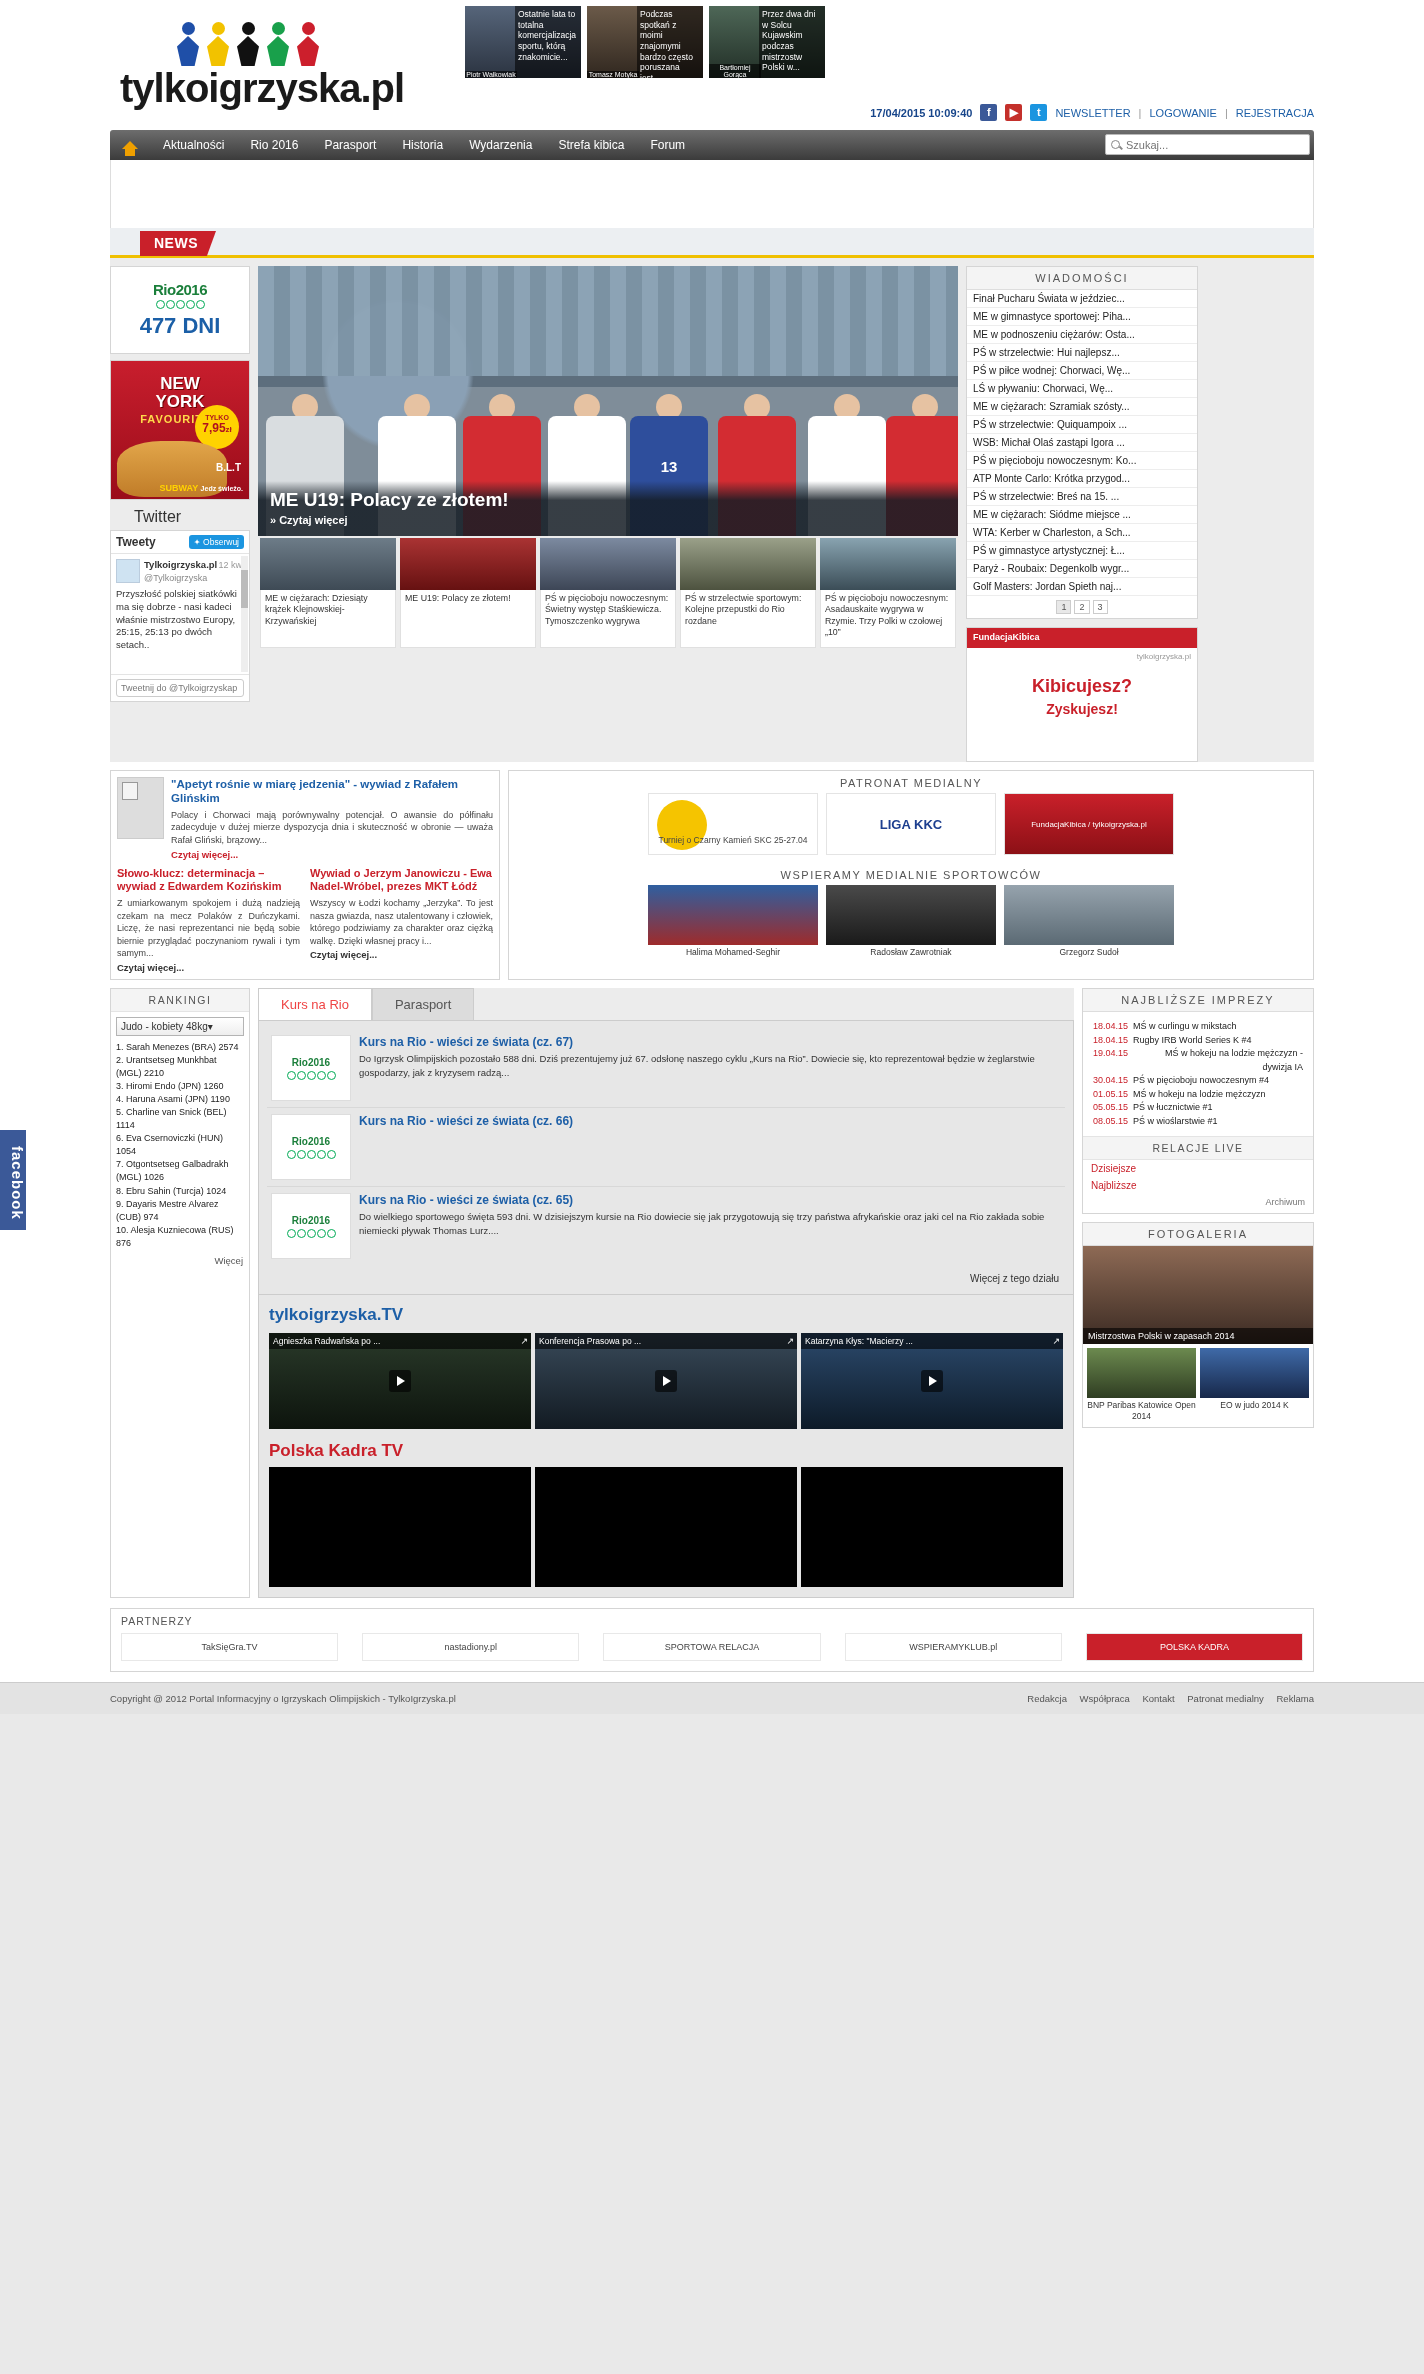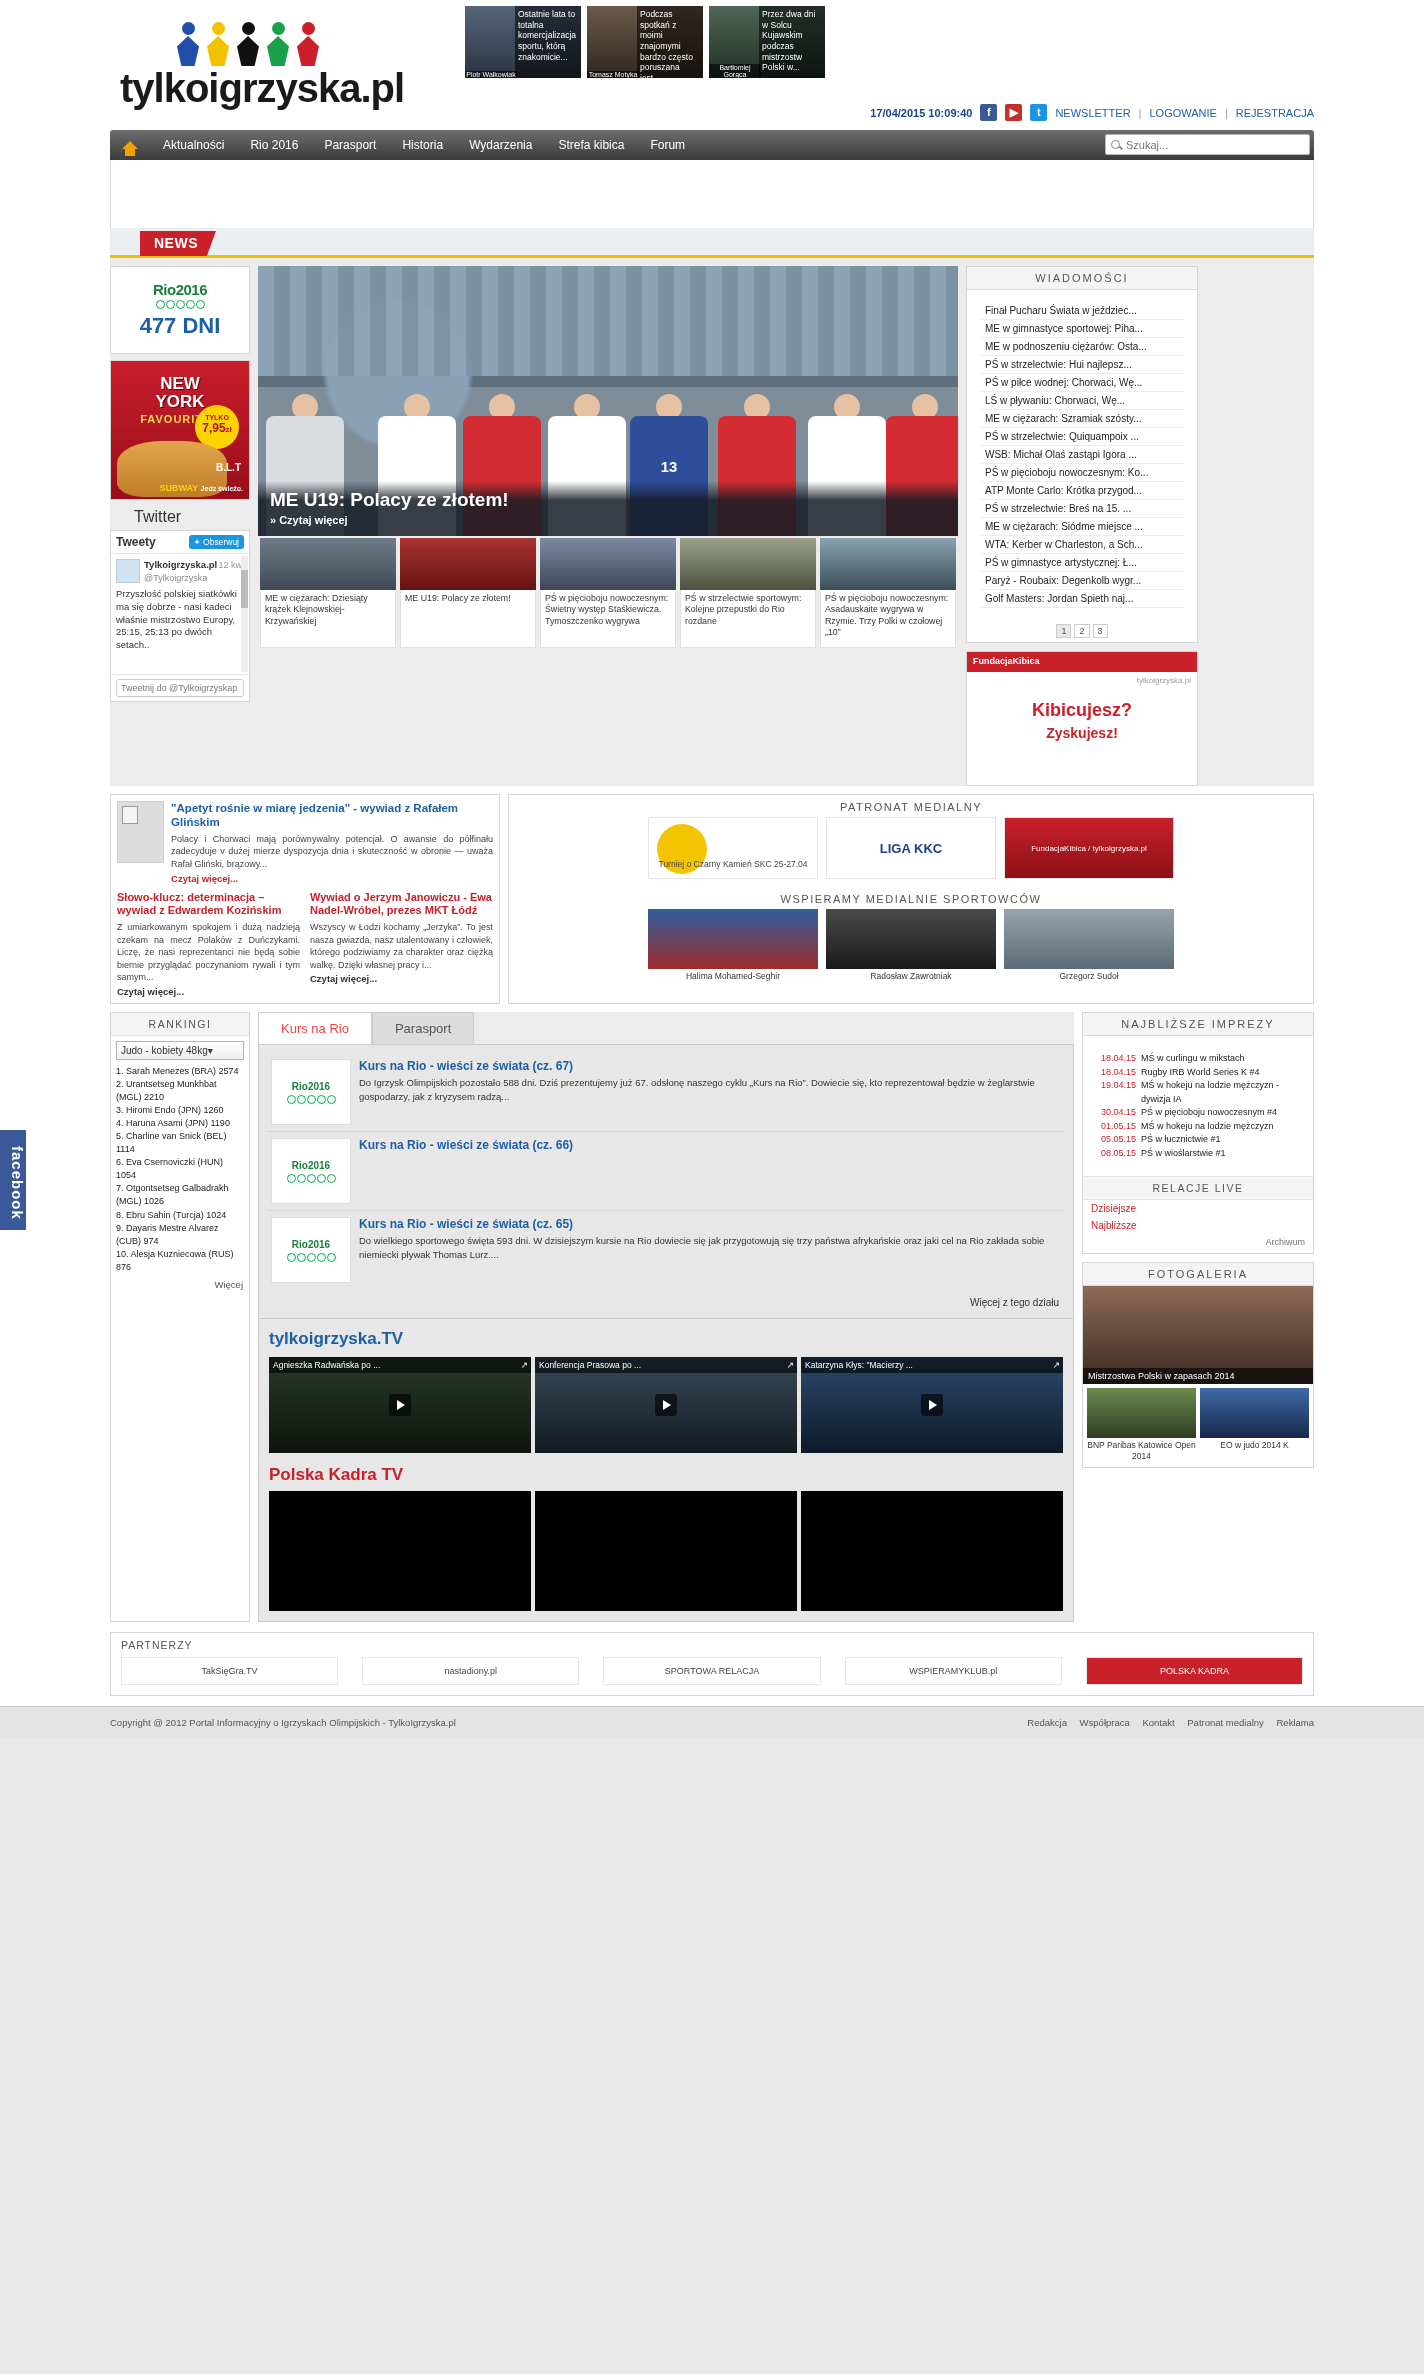--- a/index.html
+++ b/index.html
@@ -97,21 +97,21 @@
   .hero-cap { position: absolute; left: 0; right: 0; bottom: 0; padding: 8px 12px 10px; background: linear-gradient(rgba(30,40,50,0),rgba(20,28,36,.85) 35%); color: #fff; }
   .hero-title { font-size: 19px; font-weight: bold; color: #fff; }
   .hero-lead { font-size: 10.5px; line-height: 1.4; margin-top: 4px; }
   .hero-more { font-size: 11px; font-weight: bold; margin-top: 3px; }
   .thumbs { display: flex; background: #ececec; padding: 2px 0 0; }
   .thumb { width: 25%; padding: 0 2px; }
   .thumb .img { height: 52px; background: #8a8f94; }
   .thumb .t { font-size: 8.8px; line-height: 1.3; padding: 3px 4px; background: #fff; height: 58px; border: 1px solid #e0e0e0; border-top: 0; }
   
   .rpanel-h { background: #f4f4f4; border-bottom: 1px solid #ddd; text-align: center; font-size: 11px; letter-spacing: 2px; color: #555; padding: 5px 0; }
-  .newslist { list-style: none; margin: 12px; padding: 0; }
+  .newslist { list-style: none; margin: 0; padding: 0; }
   .newslist li { border-bottom: 1px solid #ededed; padding: 3px 6px; font-size: 10px; color: #222; }
   .pager { display: flex; gap: 3px; justify-content: center; padding: 4px; }
   .pager span { border: 1px solid #ccc; font-size: 9px; padding: 1px 4px; color: #555; }
   .pager span.on { background: #e8e8e8; }
   .kibica { margin-top: 8px; border: 1px solid #d5d5d5; background: #fff; height: 135px; position: relative; overflow: hidden; }
   .kibica .bar { height: 20px; background: #c9202a; color: #fff; font-size: 9px; padding: 4px 6px; font-weight: bold; }
   .kibica .big { color: #c9202a; font-weight: bold; font-size: 18px; text-align: center; margin-top: 28px; }
   .kibica .big2 { color: #c9202a; font-weight: bold; font-size: 14px; text-align: center; margin-top: 4px; }
   .kibica .wmark { position: absolute; right: 6px; top: 24px; font-size: 8px; color: #999; }
   
@@ -160,21 +160,21 @@
   .tv-item { flex: 1; height: 96px; background: #1a1a1a; position: relative; }
   .tv-item .cap { position: absolute; top: 0; left: 0; right: 0; color: #fff; font-size: 8.5px; padding: 3px 16px 3px 4px; background: rgba(0,0,0,.6); }
   .tv-item .play { position: absolute; left: 50%; top: 50%; transform: translate(-50%,-50%); width: 22px; height: 22px; border-radius: 3px; background: rgba(0,0,0,.6); }
   .tv-item .play:after { content: ""; position: absolute; left: 8px; top: 6px; border-left: 8px solid #fff; border-top: 5px solid transparent; border-bottom: 5px solid transparent; }
   .tv-item .share { position: absolute; right: 3px; top: 3px; color: #fff; font-size: 9px; }
   .kadra-h { font-size: 17px; font-weight: bold; color: #c9202a; margin: 12px 0 6px; }
   .kadra-row { display: flex; gap: 4px; }
   .kadra-item { flex: 1; height: 120px; background: #000; }
   
   .col-r3 { width: 232px; }
-  .imp-list { list-style: none; margin: 12px; padding: 4px 6px; }
+  .imp-list { list-style: none; margin: 4px; padding: 4px 6px; text-align: right; }
   .imp-list li { font-size: 9px; color: #222; line-height: 1.5; display: flex; gap: 5px; }
   .imp-list li b { color: #c9202a; font-weight: normal; flex: none; }
   .live-h { text-align: center; font-size: 10.5px; letter-spacing: 1.5px; color: #555; padding: 5px 0; background: #f4f4f4; border-top: 1px solid #e4e4e4; border-bottom: 1px solid #e4e4e4; }
   .live-link { color: #c9202a; font-size: 10px; padding: 3px 8px; }
   .live-arch { text-align: right; font-size: 9px; color: #777; padding: 3px 8px 6px; }
   .foto { margin-top: 8px; border: 1px solid #d5d5d5; background: #fff; }
   .foto-main { height: 98px; background: #6d7b86; position: relative; }
   .foto-main .cap { position: absolute; bottom: 0; left: 0; right: 0; background: rgba(0,0,0,.6); color: #fff; font-size: 9px; padding: 3px 5px; }
   .foto-row { display: flex; gap: 4px; padding: 4px; }
   .foto-row .it { flex: 1; }

